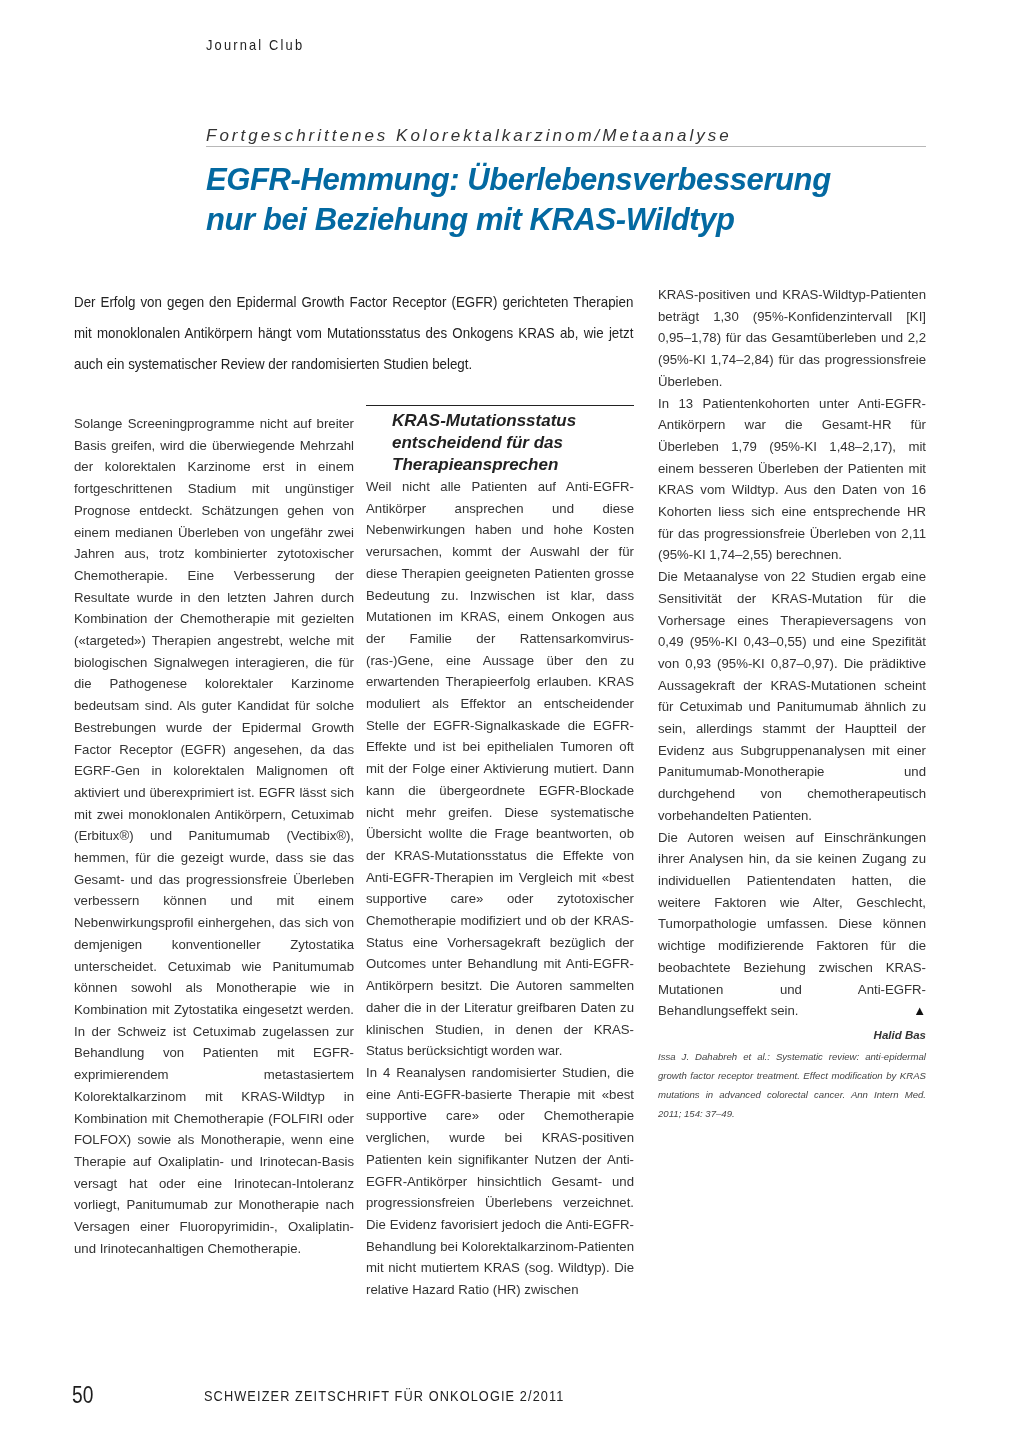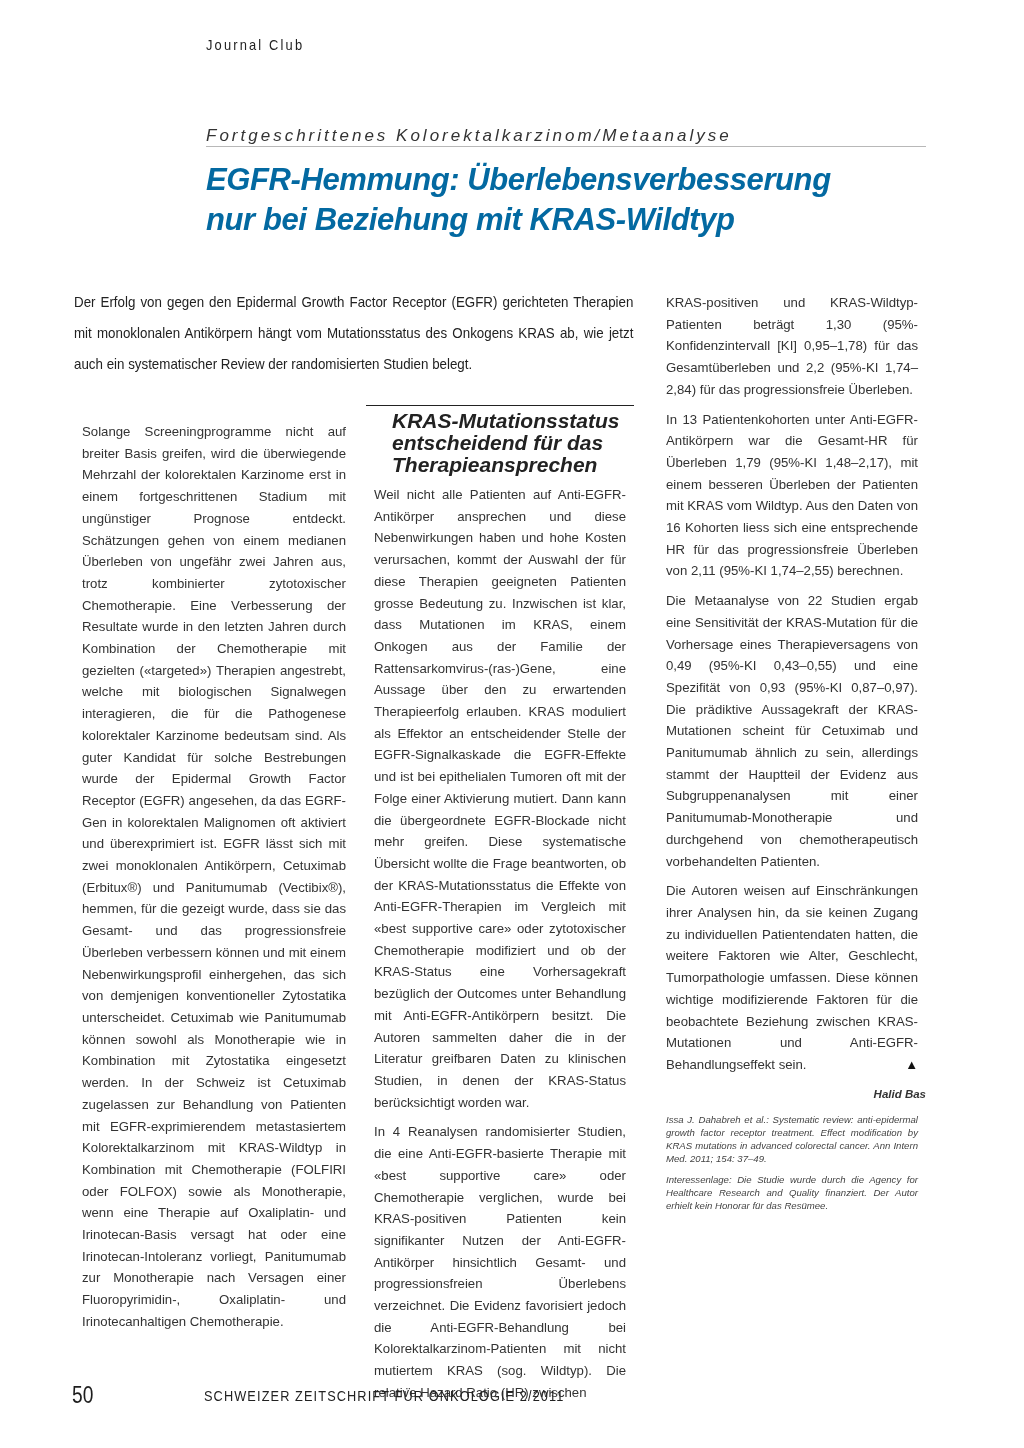--- a/index.html
+++ b/index.html
@@ -28,36 +28,36 @@
     .lead {
       position: absolute; left: 74px; top: 287px; width: 560px;
       font-family: "Liberation Sans", sans-serif; font-size: 14.5px; line-height: 31px;
       color: #222; text-align: justify; transform: scaleX(0.92); transform-origin: left top;
       width: 608px;
     }
     .col {
       position: absolute; font-size: 13.2px; line-height: 21.7px; color: #333;
       text-align: justify; hyphens: manual;
     }
-    .col p { margin: 8px; }
+    .col p { margin: 0; }
     .col1 { left: 74px; top: 413px; width: 280px; }
     .col2 { left: 366px; top: 405px; width: 268px; }
     .col3 { left: 658px; top: 284px; width: 268px; }
     .col2 .rule { border-top: 1.6px solid #222; margin-bottom: 4px; }
     .subhead {
-      font-style: italic; font-weight: bold; font-size: 21px; line-height: 22px;
+      font-style: italic; font-weight: bold; font-size: 17px; line-height: 22px;
       color: #222; padding-left: 26px; margin-bottom: 0; text-align: left;
     }
     .end-mark { float: right; font-size: 13px; color: #111; }
     .author {
       text-align: right; font-style: italic; font-weight: bold; font-size: 11.5px;
       margin-top: 3px; color: #333;
     }
     .ref {
-      font-style: italic; font-size: 9.6px; line-height: 13px; color: #444;
+      font-style: italic; font-size: 9.6px; line-height: 19px; color: #444;
       text-align: justify; margin-top: 22px; font-weight: 300;
     }
     .coi { margin-top: 30px; }
     .footer-page {
       position: absolute; left: 72px; top: 1381px;
       font-family: "Liberation Sans", sans-serif; font-size: 24px; color: #1d1d1d;
       transform: scaleX(0.8); transform-origin: left top;
     }
     .footer-journal {
       position: absolute; left: 204px; top: 1387px;
@@ -93,17 +93,16 @@
 <div class="col col3">
   <p>KRAS-positiven und KRAS-Wildtyp-Patienten beträgt 1,30 (95%-Konfidenzintervall [KI] 0,95–1,78) für das Gesamtüberleben und 2,2 (95%-KI 1,74–2,84) für das progressionsfreie Überleben.</p>
   <p>In 13 Patientenkohorten unter Anti-EGFR-Antikörpern war die Gesamt-HR für Überleben 1,79 (95%-KI 1,48–2,17), mit einem besseren Überleben der Patienten mit KRAS vom Wildtyp. Aus den Daten von 16 Kohorten liess sich eine entsprechende HR für das progressionsfreie Überleben von 2,11 (95%-KI 1,74–2,55) berechnen.</p>
   <p>Die Metaanalyse von 22 Studien ergab eine Sensitivität der KRAS-Mutation für die Vorhersage eines Therapieversagens von 0,49 (95%-KI 0,43–0,55) und eine Spezifität von 0,93 (95%-KI 0,87–0,97). Die prädiktive Aussagekraft der KRAS-Mutationen scheint für Cetuximab und Panitumumab ähnlich zu sein, allerdings stammt der Hauptteil der Evidenz aus Subgruppenanalysen mit einer Panitumumab-Monotherapie und durchgehend von chemotherapeutisch vorbehandelten Patienten.</p>
   <p>
     <span>Die Autoren weisen auf Einschränkungen ihrer Analysen hin, da sie keinen Zugang zu individuellen Patientendaten hatten, die weitere Faktoren wie Alter, Geschlecht, Tumorpathologie umfassen. Diese können wichtige modifizierende Faktoren für die beobachtete Beziehung zwischen KRAS-Mutationen und Anti-EGFR-Behandlungseffekt sein.</span>
     <span class="end-mark">▲</span>
   </p>
   <div class="author">Halid Bas</div>
   <p class="ref">Issa J. Dahabreh et al.: Systematic review: anti-epidermal growth factor receptor treatment. Effect modification by KRAS mutations in advanced colorectal cancer. Ann Intern Med. 2011; 154: 37–49.</p>
-  <p class="ref coi">Interessenlage: Die Studie wurde durch die Agency for Healthcare Research and Quality finanziert. Der Autor erhielt kein Honorar für das Resümee.</p>
 </div>
 
 <div class="footer-page">50</div>
 <div class="footer-journal">SCHWEIZER ZEITSCHRIFT FÜR ONKOLOGIE 2/2011</div>
 
 </body></html>

